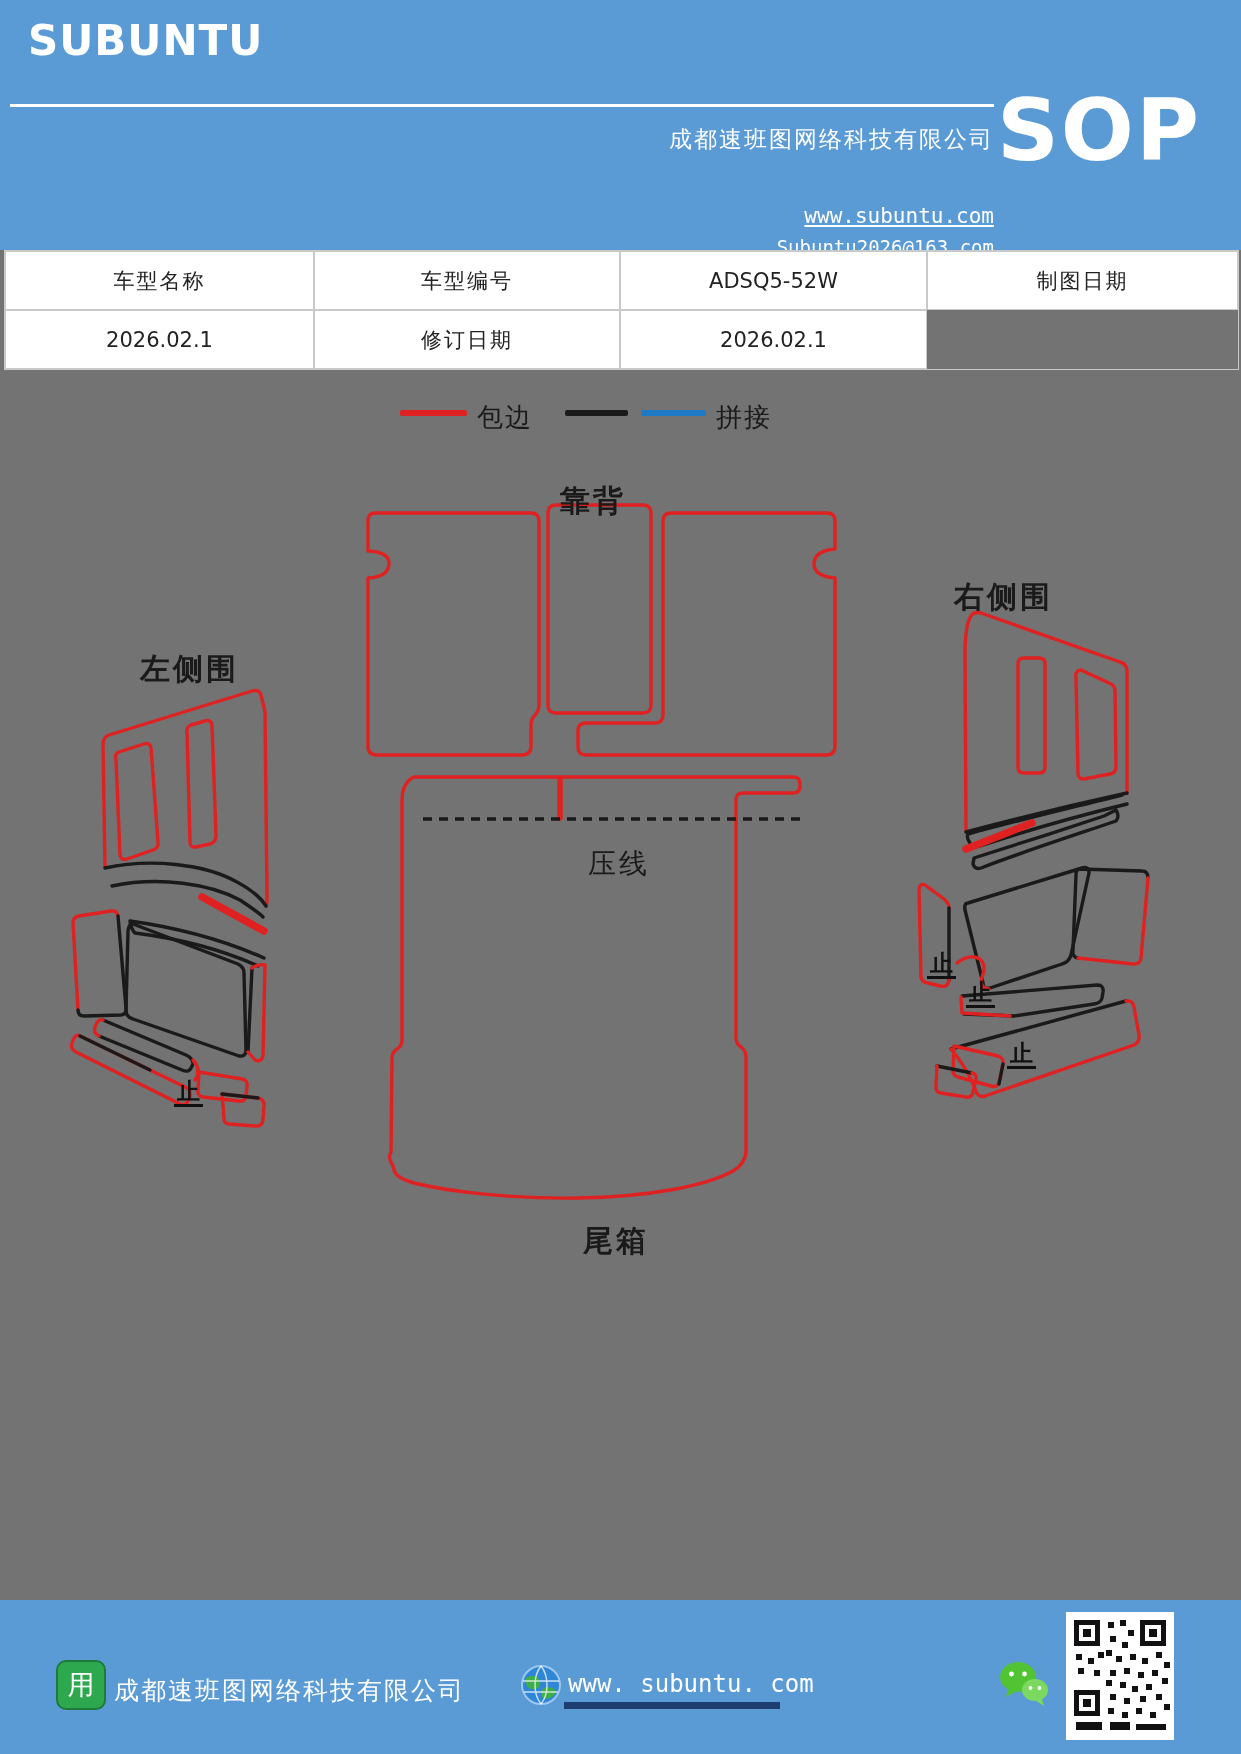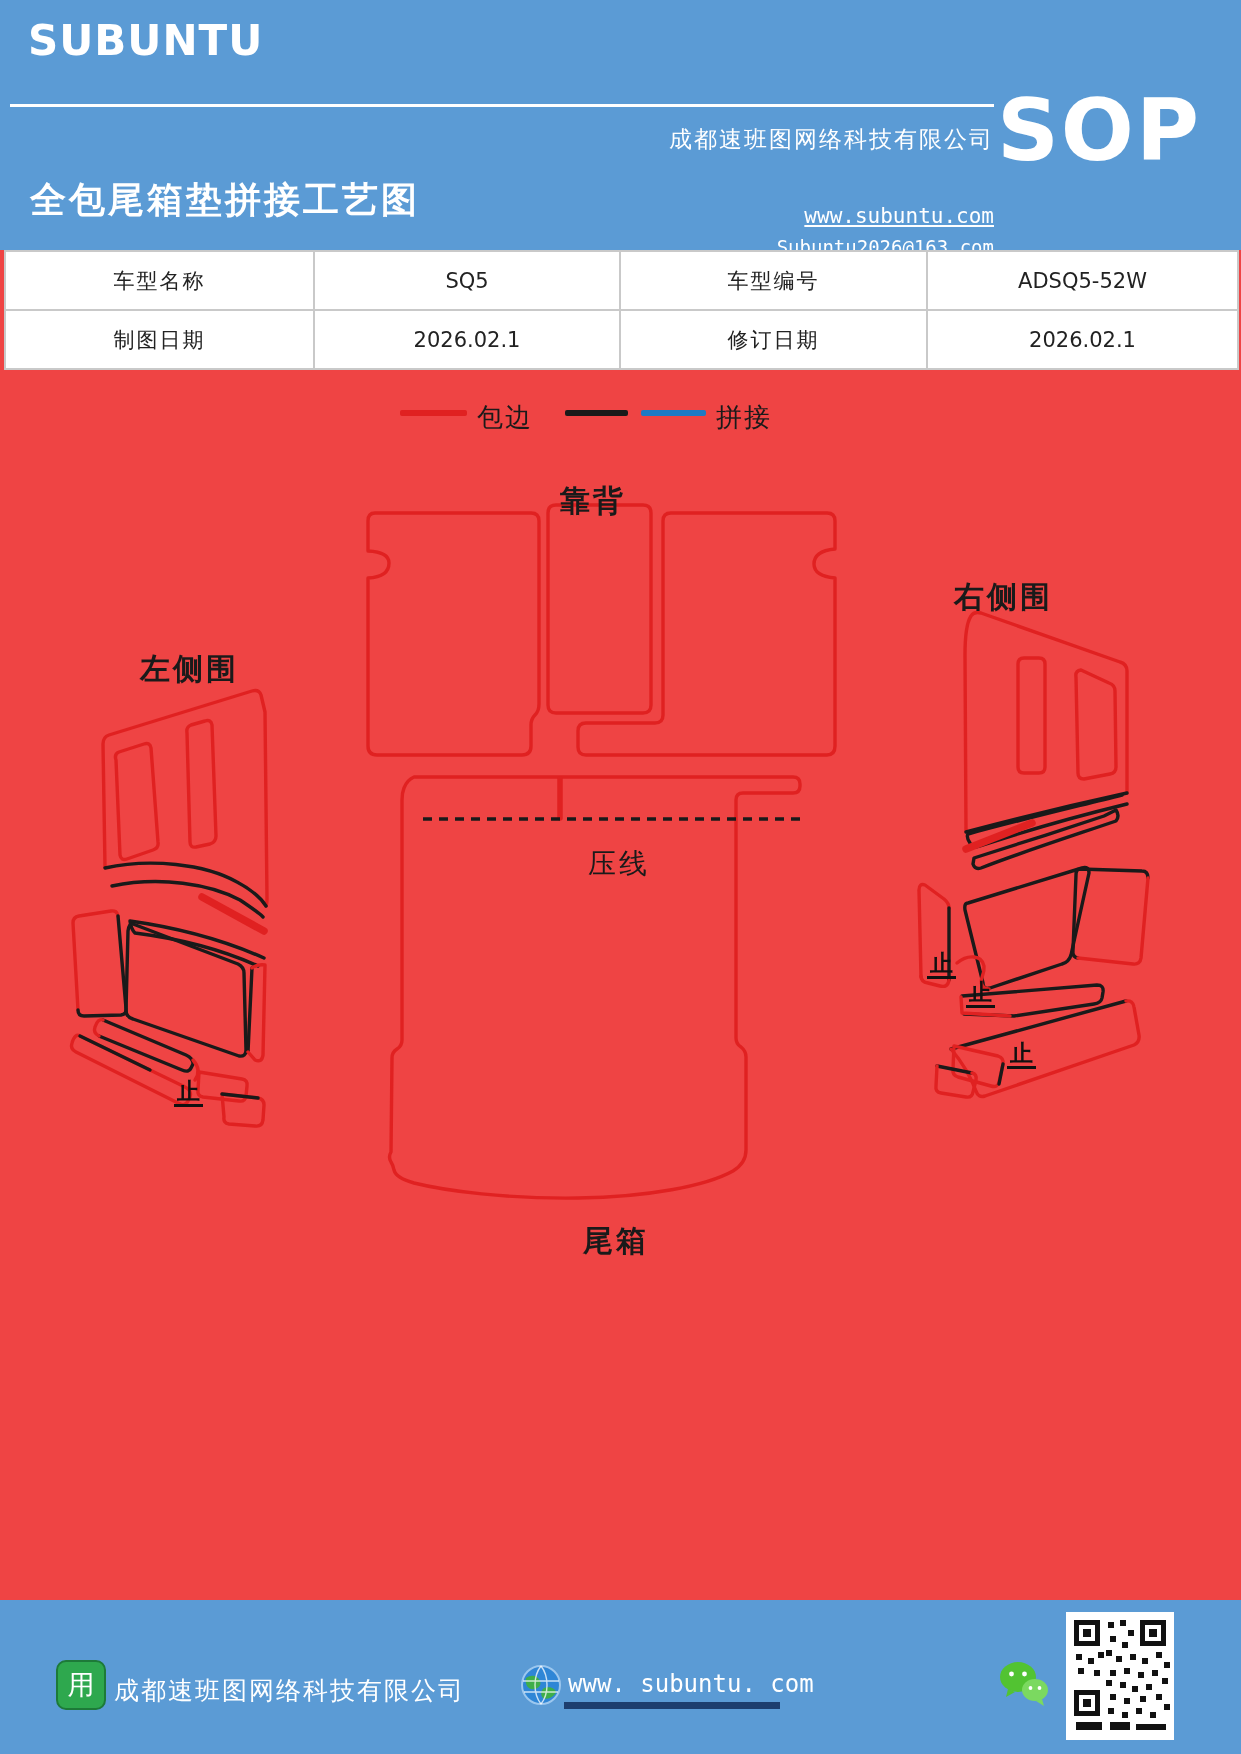--- a/index.html
+++ b/index.html
@@ -1,20 +1,20 @@
 <!DOCTYPE html>
 <html style="--header-blue: #5b9bd5; --red: #e02121; --black: #1a1a1a; --splice-blue: #1e7ac4; --table-border: #c9c9c9; --footer-navy: #1d3e6e; --wechat-green: #52c332; --logo-green: #2ea84e;"><head>
 <meta charset="utf-8">
 <style>
   :root{
     --header-blue:#5b9bd5; --red:#e02121; --black:#1a1a1a; --splice-blue:#1e7ac4;
     --table-border:#c9c9c9; --footer-navy:#1d3e6e; --wechat-green:#52c332; --logo-green:#2ea84e;
   }
   html,body{margin:0;padding:0;background:#888;}
-  .page{position:relative;width:1241px;height:1754px;background:#ef4444;overflow:hidden;
+  .page{position:relative;width:1241px;height:1754px;background:#737373;overflow:hidden;
         font-family:"DejaVu Sans","Liberation Sans",sans-serif;margin:0 auto;}
   
   .header{position:absolute;left:0;top:0;width:1241px;height:250px;background:var(--header-blue);}
   .logo{position:absolute;left:28px;top:16px;color:#fff;font-size:42px;font-weight:bold;letter-spacing:1px;}
   .header-rule{position:absolute;left:10px;top:104px;width:984px;height:3px;background:#fff;}
   .doc-title{position:absolute;left:30px;top:176px;color:#fff;font-size:36px;font-weight:bold;letter-spacing:3px;
              font-family:"DejaVu Serif","Liberation Serif",serif;}
   .hdr-company{position:absolute;right:247px;top:124px;color:#fff;font-size:23px;letter-spacing:2px;
                font-family:"DejaVu Serif","Liberation Serif",serif;}
   .hdr-www{position:absolute;right:247px;top:204px;color:#fff;font-size:21px;text-decoration:underline;
@@ -54,30 +54,28 @@
   .qr-box{position:absolute;left:1066px;top:1612px;width:108px;height:128px;background:#fff;}
 </style>
 </head>
 <body>
 
 <div class="page">
 
   <div class="header">
     <div class="logo">SUBUNTU</div>
     <div class="header-rule"></div>
-    <div class="doc-title">全包尾箱垫拼接工艺图</div>
     <div class="hdr-company">成都速班图网络科技有限公司</div>
     <div class="hdr-www">www.subuntu.com</div>
     <div class="hdr-mail">Subuntu2026@163.com</div>
     <div class="sop">SOP</div>
   </div>
 
   <div class="info-table">
     <div class="cell cn">车型名称</div>
-    <div class="cell">SQ5</div>
     <div class="cell cn">车型编号</div>
     <div class="cell">ADSQ5-52W</div>
     <div class="cell cn">制图日期</div>
     <div class="cell">2026.02.1</div>
     <div class="cell cn">修订日期</div>
     <div class="cell">2026.02.1</div>
   </div>
 
   <div class="legend-bar" style="left:400px;top:410px;width:67px;background:var(--red);"></div>
   <div class="legend-label" style="left:477px;top:400px;">包边</div>

